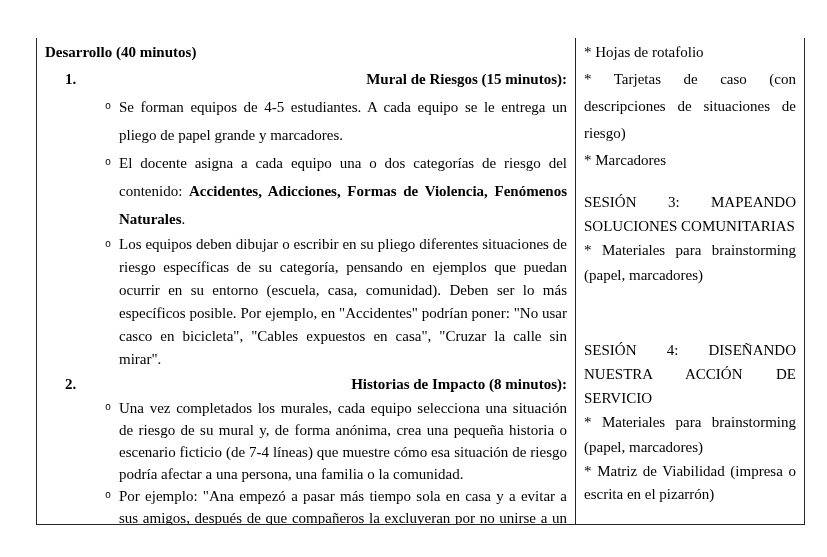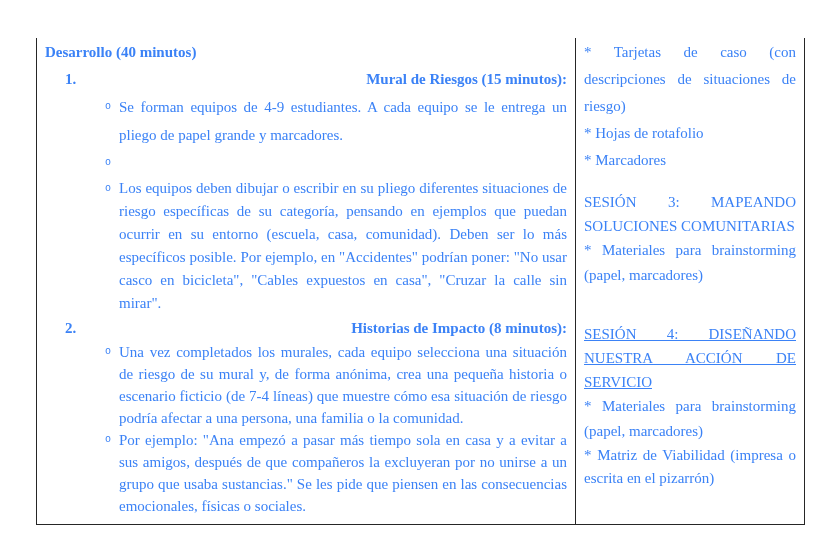--- a/index.html
+++ b/index.html
@@ -1,19 +1,19 @@
 <!DOCTYPE html>
 <html><head>
 <meta charset="utf-8">
 <style>
   html,body { margin:0; padding:0; background:#ffffff; }
   .page {
     position:relative; width:827px; height:557px; background:#ffffff;
     font-family:"Liberation Serif","DejaVu Serif",serif;
-    color:#3b82f6; font-size:15px; overflow:hidden;
+    color:#000000; font-size:15px; overflow:hidden;
   }
   .doc-table {
     position:absolute; left:36px; top:38px; width:769px; height:487px;
     display:flex; box-sizing:border-box;
     border-left:1.5px solid #262626;
     border-right:1.5px solid #262626;
     border-bottom:1.5px solid #262626;
     overflow:hidden;
   }
   .cell { box-sizing:border-box; overflow:hidden; }
@@ -33,44 +33,45 @@
   .num-row .num { margin-left:20px; width:22px; flex:0 0 22px; }
   .num-row .ttl { flex:1;text-align:right; }
   .bullet { display:flex; }
   .bullet .marker {
     margin-left:60px; width:14px; flex:0 0 14px;
     font-family:"Liberation Mono","DejaVu Sans Mono",monospace;
     font-size:10px; line-height:inherit;
   }
   .bullet .btext { flex:1; text-align:justify; }
   .mt-s3 { margin-top:16px; }
-  .mt-s4 { margin-top:34px;text-decoration:underline; }
+  .mt-s4 { margin-top:50px; }
 </style>
 </head>
 <body>
 
 <div class="page">
   <div class="doc-table">
 
     <div class="cell cell-left">
 
       <p class="b lh26">Desarrollo (40 minutos)</p>
 
       <div class="num-row lh28">
         <span class="num">1.</span>
         <span class="ttl">Mural de Riesgos (15 minutos):</span>
       </div>
 
       <div class="bullet lh28">
         <span class="marker">o</span>
-        <p class="btext">Se forman equipos de 4-9 estudiantes. A cada equipo se le entrega un pliego de papel grande y marcadores.</p>
+        <p class="btext">Se forman equipos de 4-5 estudiantes. A cada equipo se le entrega un pliego de papel grande y marcadores.</p>
       </div>
 
       <div class="bullet lh28">
         <span class="marker">o</span>
+        <p class="btext"><span>El docente asigna a cada equipo una o dos categorías de riesgo del contenido: </span><span class="b">Accidentes, Adicciones, Formas de Violencia, Fenómenos Naturales</span><span>.</span></p>
       </div>
 
       <div class="bullet lh23">
         <span class="marker">o</span>
         <p class="btext">Los equipos deben dibujar o escribir en su pliego diferentes situaciones de riesgo específicas de su categoría, pensando en ejemplos que puedan ocurrir en su entorno (escuela, casa, comunidad). Deben ser lo más específicos posible. Por ejemplo, en "Accidentes" podrían poner: "No usar casco en bicicleta", "Cables expuestos en casa", "Cruzar la calle sin mirar".</p>
       </div>
 
       <div class="num-row lh26">
         <span class="num">2.</span>
         <span class="ttl">Historias de Impacto (8 minutos):</span>
@@ -83,22 +84,22 @@
 
       <div class="bullet lh22">
         <span class="marker">o</span>
         <p class="btext">Por ejemplo: "Ana empezó a pasar más tiempo sola en casa y a evitar a sus amigos, después de que compañeros la excluyeran por no unirse a un grupo que usaba sustancias." Se les pide que piensen en las consecuencias emocionales, físicas o sociales.</p>
       </div>
 
     </div>
 
     <div class="cell cell-right">
 
+      <p class="jf lh27">* Hojas de rotafolio</p>
       <p class="jf lh27">* Tarjetas de caso (con descripciones de situaciones de riesgo)</p>
-      <p class="jf lh27">* Hojas de rotafolio</p>
       <p class="jf lh27">* Marcadores</p>
 
       <p class="jf lh24 mt-s3">SESIÓN 3: MAPEANDO SOLUCIONES COMUNITARIAS</p>
       <p class="jf lh25">* Materiales para brainstorming (papel, marcadores)</p>
 
       <p class="jf lh24 mt-s4">SESIÓN 4: DISEÑANDO NUESTRA ACCIÓN DE SERVICIO</p>
       <p class="jf lh25">* Materiales para brainstorming (papel, marcadores)</p>
       <p class="jf lh23">* Matriz de Viabilidad (impresa o escrita en el pizarrón)</p>
 
     </div>

